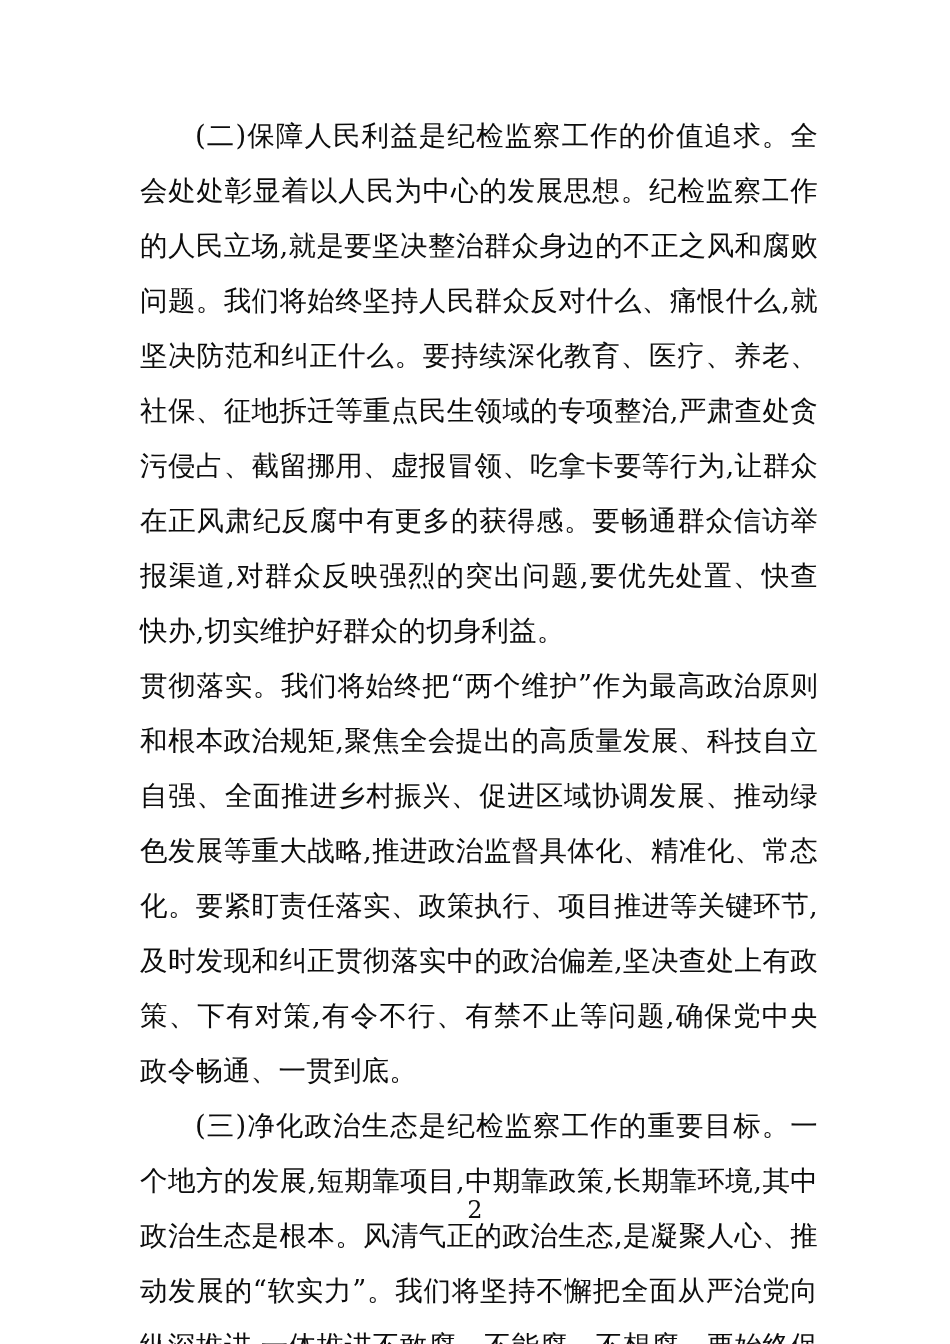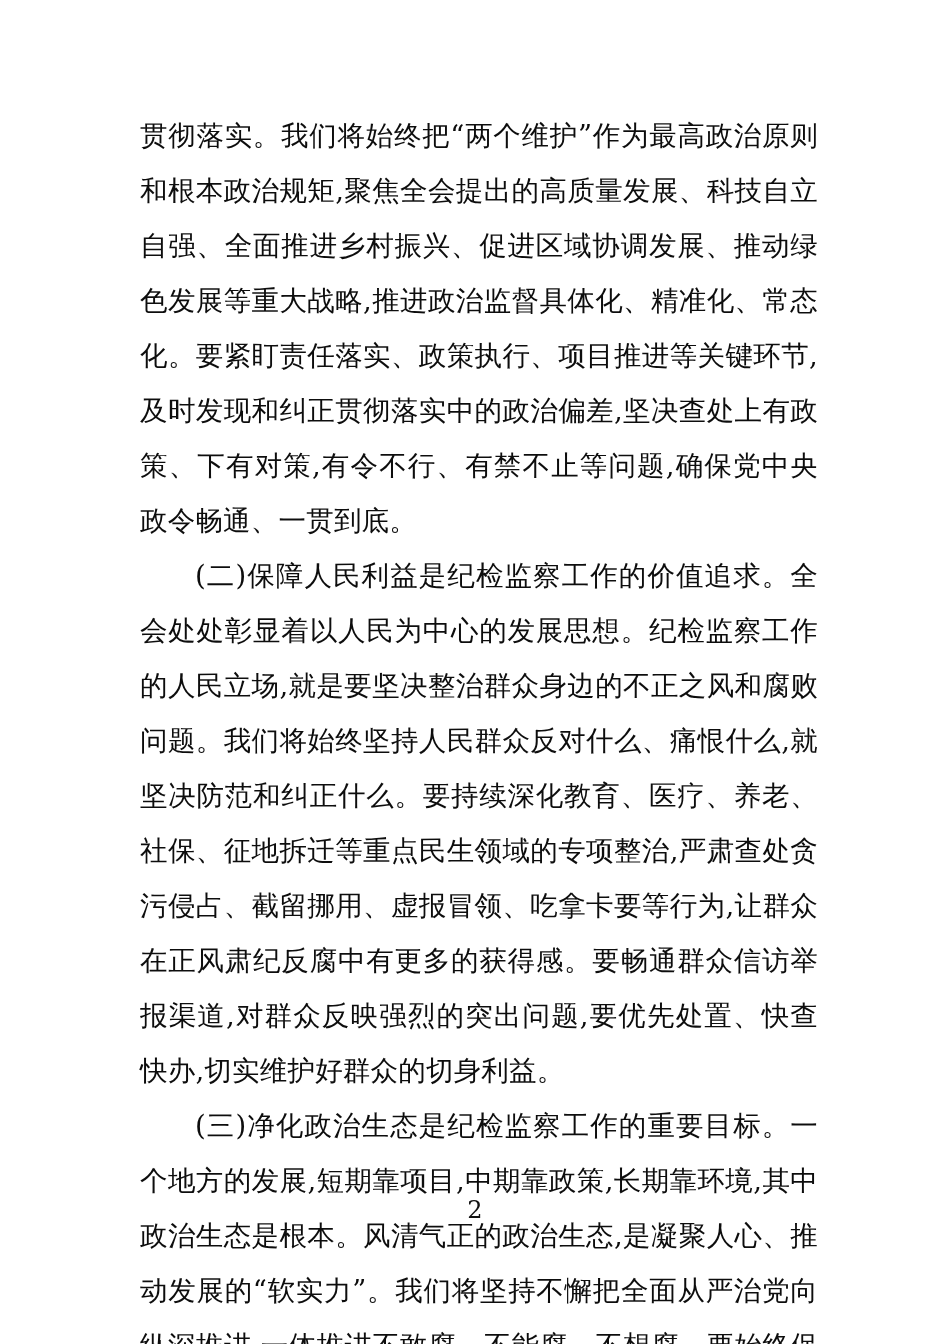--- a/index.html
+++ b/index.html
@@ -44,18 +44,18 @@
     font-family: "DejaVu Serif", "Liberation Serif", serif;
     font-size: 24px;
     color: #121212;
   }
 </style>
 </head>
 <body>
 
 <div class="page">
   <div class="content">
+    <p class="para indent">(二)保障人民利益是纪检监察工作的价值追求。全会处处彰显着以人民为中心的发展思想。纪检监察工作的人民立场,就是要坚决整治群众身边的不正之风和腐败问题。我们将始终坚持人民群众反对什么、痛恨什么,就坚决防范和纠正什么。要持续深化教育、医疗、养老、社保、征地拆迁等重点民生领域的专项整治,严肃查处贪污侵占、截留挪用、虚报冒领、吃拿卡要等行为,让群众在正风肃纪反腐中有更多的获得感。要畅通群众信访举报渠道,对群众反映强烈的突出问题,要优先处置、快查快办,切实维护好群众的切身利益。</p>
     <p class="para">贯彻落实。我们将始终把“两个维护”作为最高政治原则和根本政治规矩,聚焦全会提出的高质量发展、科技自立自强、全面推进乡村振兴、促进区域协调发展、推动绿色发展等重大战略,推进政治监督具体化、精准化、常态化。要紧盯责任落实、政策执行、项目推进等关键环节,及时发现和纠正贯彻落实中的政治偏差,坚决查处上有政策、下有对策,有令不行、有禁不止等问题,确保党中央政令畅通、一贯到底。</p>
-    <p class="para indent">(二)保障人民利益是纪检监察工作的价值追求。全会处处彰显着以人民为中心的发展思想。纪检监察工作的人民立场,就是要坚决整治群众身边的不正之风和腐败问题。我们将始终坚持人民群众反对什么、痛恨什么,就坚决防范和纠正什么。要持续深化教育、医疗、养老、社保、征地拆迁等重点民生领域的专项整治,严肃查处贪污侵占、截留挪用、虚报冒领、吃拿卡要等行为,让群众在正风肃纪反腐中有更多的获得感。要畅通群众信访举报渠道,对群众反映强烈的突出问题,要优先处置、快查快办,切实维护好群众的切身利益。</p>
     <p class="para indent">(三)净化政治生态是纪检监察工作的重要目标。一个地方的发展,短期靠项目,中期靠政策,长期靠环境,其中政治生态是根本。风清气正的政治生态,是凝聚人心、推动发展的“软实力”。我们将坚持不懈把全面从严治党向纵深推进,一体推进不敢腐、不能腐、不想腐。要始终保持反腐败高压态势,对腐败问题坚持“零容忍”,发现一起、查处一起,特别</p>
   </div>
   <div class="page-number">2</div>
 </div>
 
 </body></html>

